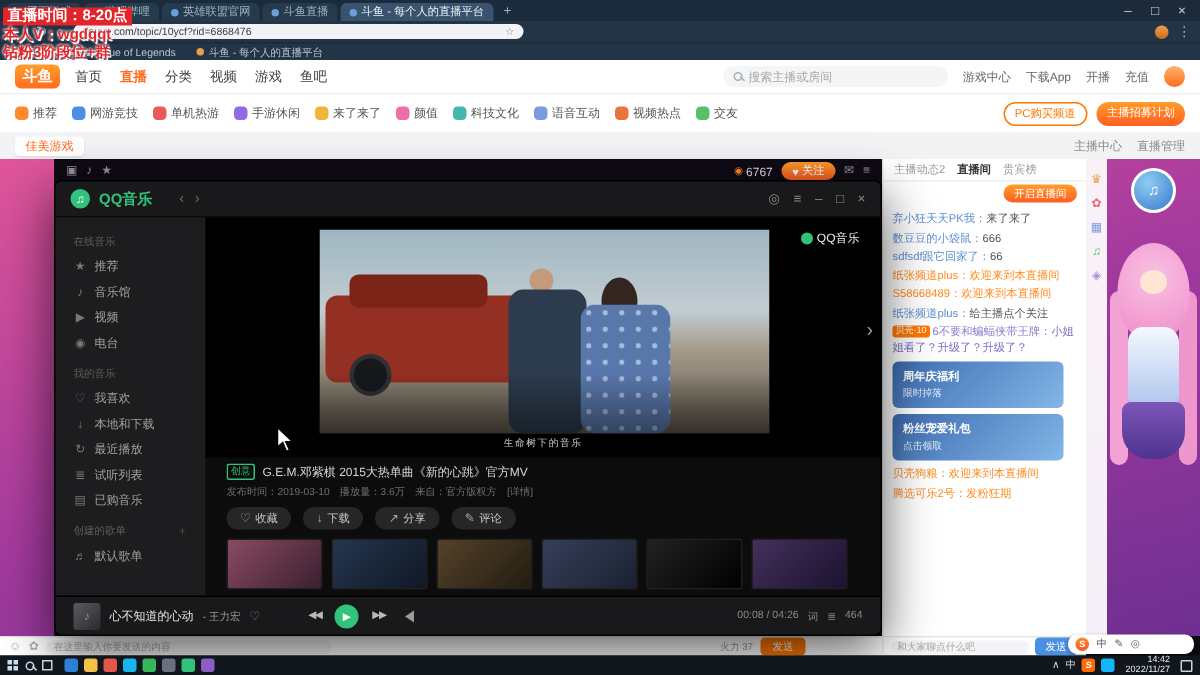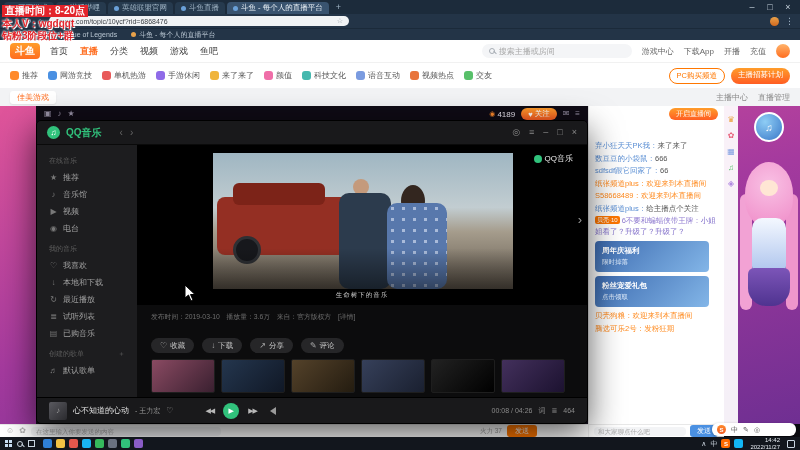--- a/index.html
+++ b/index.html
@@ -389,31 +389,39 @@
   </div>
 
   <div class="dy-stage">
     <div class="dy-playerbg"></div>
     <div class="player-topbar">
       <span class="ptb-icon">▣</span>
       <span class="ptb-icon">♪</span>
       <span class="ptb-icon">★</span>
       <div class="viewers">
         <span class="eye">◉</span>
-        <span>4189</span>
+        <span>6767</span>
       </div>
       <span class="follow-pill">
         <span>♥</span>
         <span>关注</span>
       </span>
       <span class="ptb-icon">✉</span>
       <span class="ptb-icon">≡</span>
     </div>
 
     <div class="dy-chat">
+      <div class="chat-tabs">
+
+          <span class="ctab">主播动态2</span>
+
+          <span class="ctab" data-active="true">直播间</span>
+
+          <span class="ctab">贵宾榜</span>
+        </div>
       <div class="chat-subrow">
         <button class="openlive">开启直播间</button>
       </div>
       <ul class="chat-msgs">
 
           <li class="msg" data-kind="chat"><span class="u">弃小狂天天PK我</span><span class="t">来了来了</span></li>
 
           <li class="msg" data-kind="chat"><span class="u">数豆豆的小袋鼠</span><span class="t">666</span></li>
 
           <li class="msg" data-kind="chat"><span class="u">sdfsdf跟它回家了</span><span class="t">66</span></li>
@@ -623,20 +631,24 @@
         </div>
         <div class="mv-watermark">
           <span class="wmdot"></span>
           <span class="wmtext">QQ音乐</span>
         </div>
         <div class="mv-caption">生命树下的音乐</div>
         <span class="mv-next">›</span>
       </div>
 
       <div class="mv-info">
+        <div class="mi-1">
+          <span class="mi-tag">创意</span>
+          <span class="mi-title">G.E.M.邓紫棋 2015大热单曲《新的心跳》官方MV</span>
+        </div>
         <div class="mi-2">发布时间：2019-03-10　播放量：3.6万　来自：官方版权方　[详情]</div>
       </div>
 
       <div class="mv-actions">
 
           <span class="act">
             <span class="glyph">♡</span>
             <span>收藏</span>
           </span>
 

